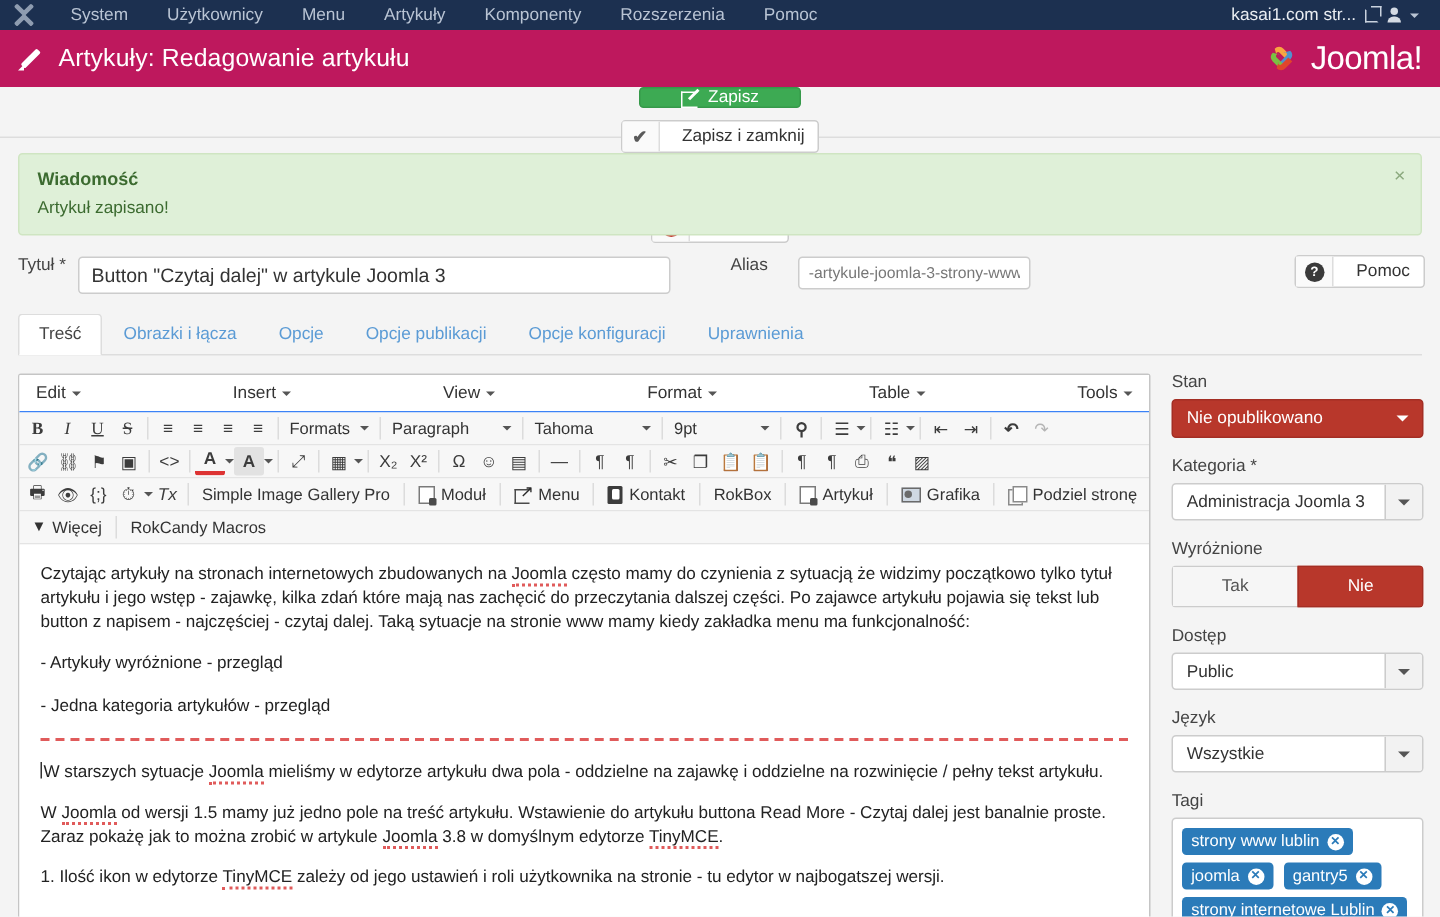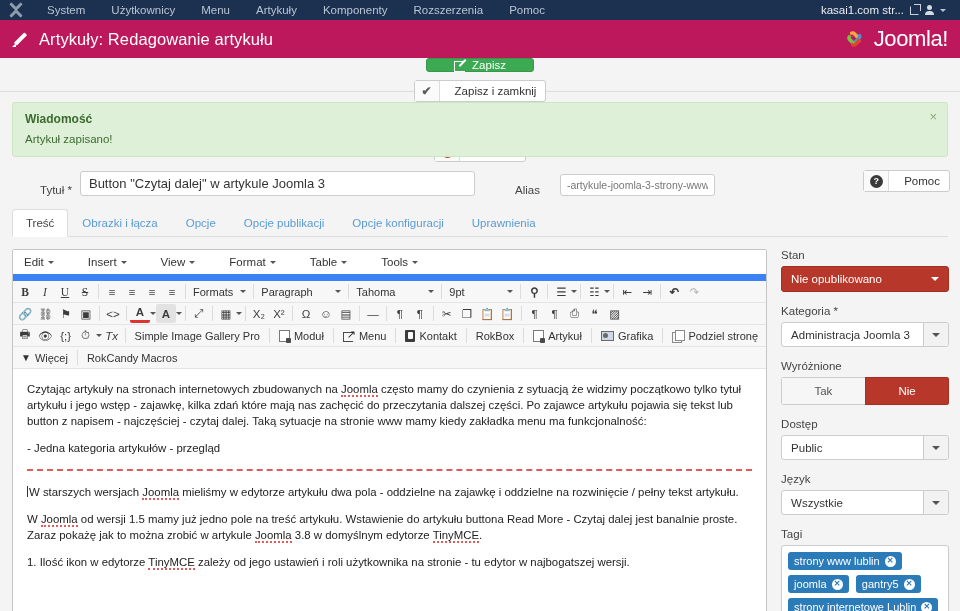--- a/index.html
+++ b/index.html
@@ -128,21 +128,21 @@
     background:#dff0d8; border:1px solid #cfe5c2; border-radius:3px;
     padding:9px 12px 11px 12px; position:relative; margin-bottom:14px;
   }
   .alert-title { font-weight:bold; font-size:12px; color:#3c6b30; margin-bottom:7px; }
   .alert-msg { font-size:11.5px; color:#3c6b30; }
   .alert-close {
     position:absolute; right:10px; top:7px; color:#8ba97e;
     font-size:13px; cursor:pointer; line-height:1;
   }
 
-  .field-row { display:flex; align-items:flex-end; gap:8px; margin-bottom:13px;margin-left:28px; }
+  .field-row { display:flex; align-items:flex-start; gap:8px; margin-bottom:13px; }
   .lbl-inline { font-size:11.5px; color:#444; }
   .input-title {
     flex:0 0 395px; height:25px; border:1px solid #ccc; border-radius:3px;
     padding:0 8px; font-size:13px; color:#333; font-family:inherit; background:#fff;
   }
   .input-alias {
     flex:0 0 155px; height:22px; border:1px solid #ccc; border-radius:3px;
     padding:0 6px; font-size:10.5px; color:#777; font-family:inherit; background:#fff;
     margin-left:12px;
   }
@@ -162,21 +162,21 @@
   .split-wrap { display:flex; gap:14px; margin-top:12px; }
   .editor-col { flex:0 0 708px; }
   .side-col { flex:1; }
 
   
   .mce {
     border:1px solid #c5c5c5; background:#fff; border-radius:2px;
   }
   .mce-menubar {
     display:flex; align-items:center; gap:16px; padding:2px 2px;
-    border-bottom:7px solid #3b82f6; background:#fff;
+    border-bottom:1px solid #3b82f6; background:#fff;justify-content:space-between;
   }
   .mce-menuitem {
     font-size:11.5px; padding:4px 9px; color:#333; cursor:pointer;
     display:flex; align-items:center; gap:4px;
   }
   .caret { width:0;height:0;border-left:3px solid transparent;border-right:3px solid transparent;border-top:3.5px solid #555; }
 
   .mce-row {
     display:flex; align-items:center; flex-wrap:nowrap; background:#f7f7f7;
     border-bottom:1px solid #e4e4e4; padding:1px 2px; min-height:22px;
@@ -560,26 +560,27 @@
           <span class="mce-sep"></span>
           <div class="mce-plugin">
             <span>RokCandy Macros</span>
           </div>
         </div>
 
         <div class="mce-body">
           <p>
             <span>Czytając artykuły na stronach internetowych zbudowanych na </span><span class="spell">Joomla</span><span> często mamy do czynienia z sytuacją że widzimy początkowo tylko tytuł artykułu i jego wstęp - zajawkę, kilka zdań które mają nas zachęcić do przeczytania dalszej części. Po zajawce artykułu pojawia się  tekst lub button z napisem - najczęściej - czytaj dalej.  Taką sytuacje na stronie www mamy kiedy zakładka menu ma funkcjonalność:</span>
           </p>
+          <p class="tight">- Artykuły wyróżnione - przegląd</p>
           <p class="tight">- Jedna kategoria artykułów - przegląd</p>
 
           <div class="readmore-line"></div>
 
           <p>
-            <span class="caretbar"></span><span>W starszych wersjach </span><span class="spell">Joomla</span><span> mieliśmy w edytorze artykułu dwa pola - oddzielne na zajawkę i oddzielne na rozwinięcie / pełny tekst artykułu.</span>
+            <span class="caretbar"></span><span>W starszych sytuacje </span><span class="spell">Joomla</span><span> mieliśmy w edytorze artykułu dwa pola - oddzielne na zajawkę i oddzielne na rozwinięcie / pełny tekst artykułu.</span>
           </p>
           <p>
             <span>W </span><span class="spell">Joomla</span><span> od wersji 1.5 mamy już jedno pole na treść artykułu. Wstawienie do artykułu buttona Read More - Czytaj dalej jest banalnie proste. Zaraz pokażę jak to można zrobić w artykule </span><span class="spell">Joomla</span><span> 3.8 w domyślnym edytorze </span><span class="spell">TinyMCE</span><span>.</span>
           </p>
           <p>
             <span>1. Ilość ikon w edytorze </span><span class="spell">TinyMCE</span><span> zależy od jego ustawień i roli użytkownika na stronie - tu edytor w najbogatszej wersji.</span>
           </p>
         </div>
       </div>
     </div>

